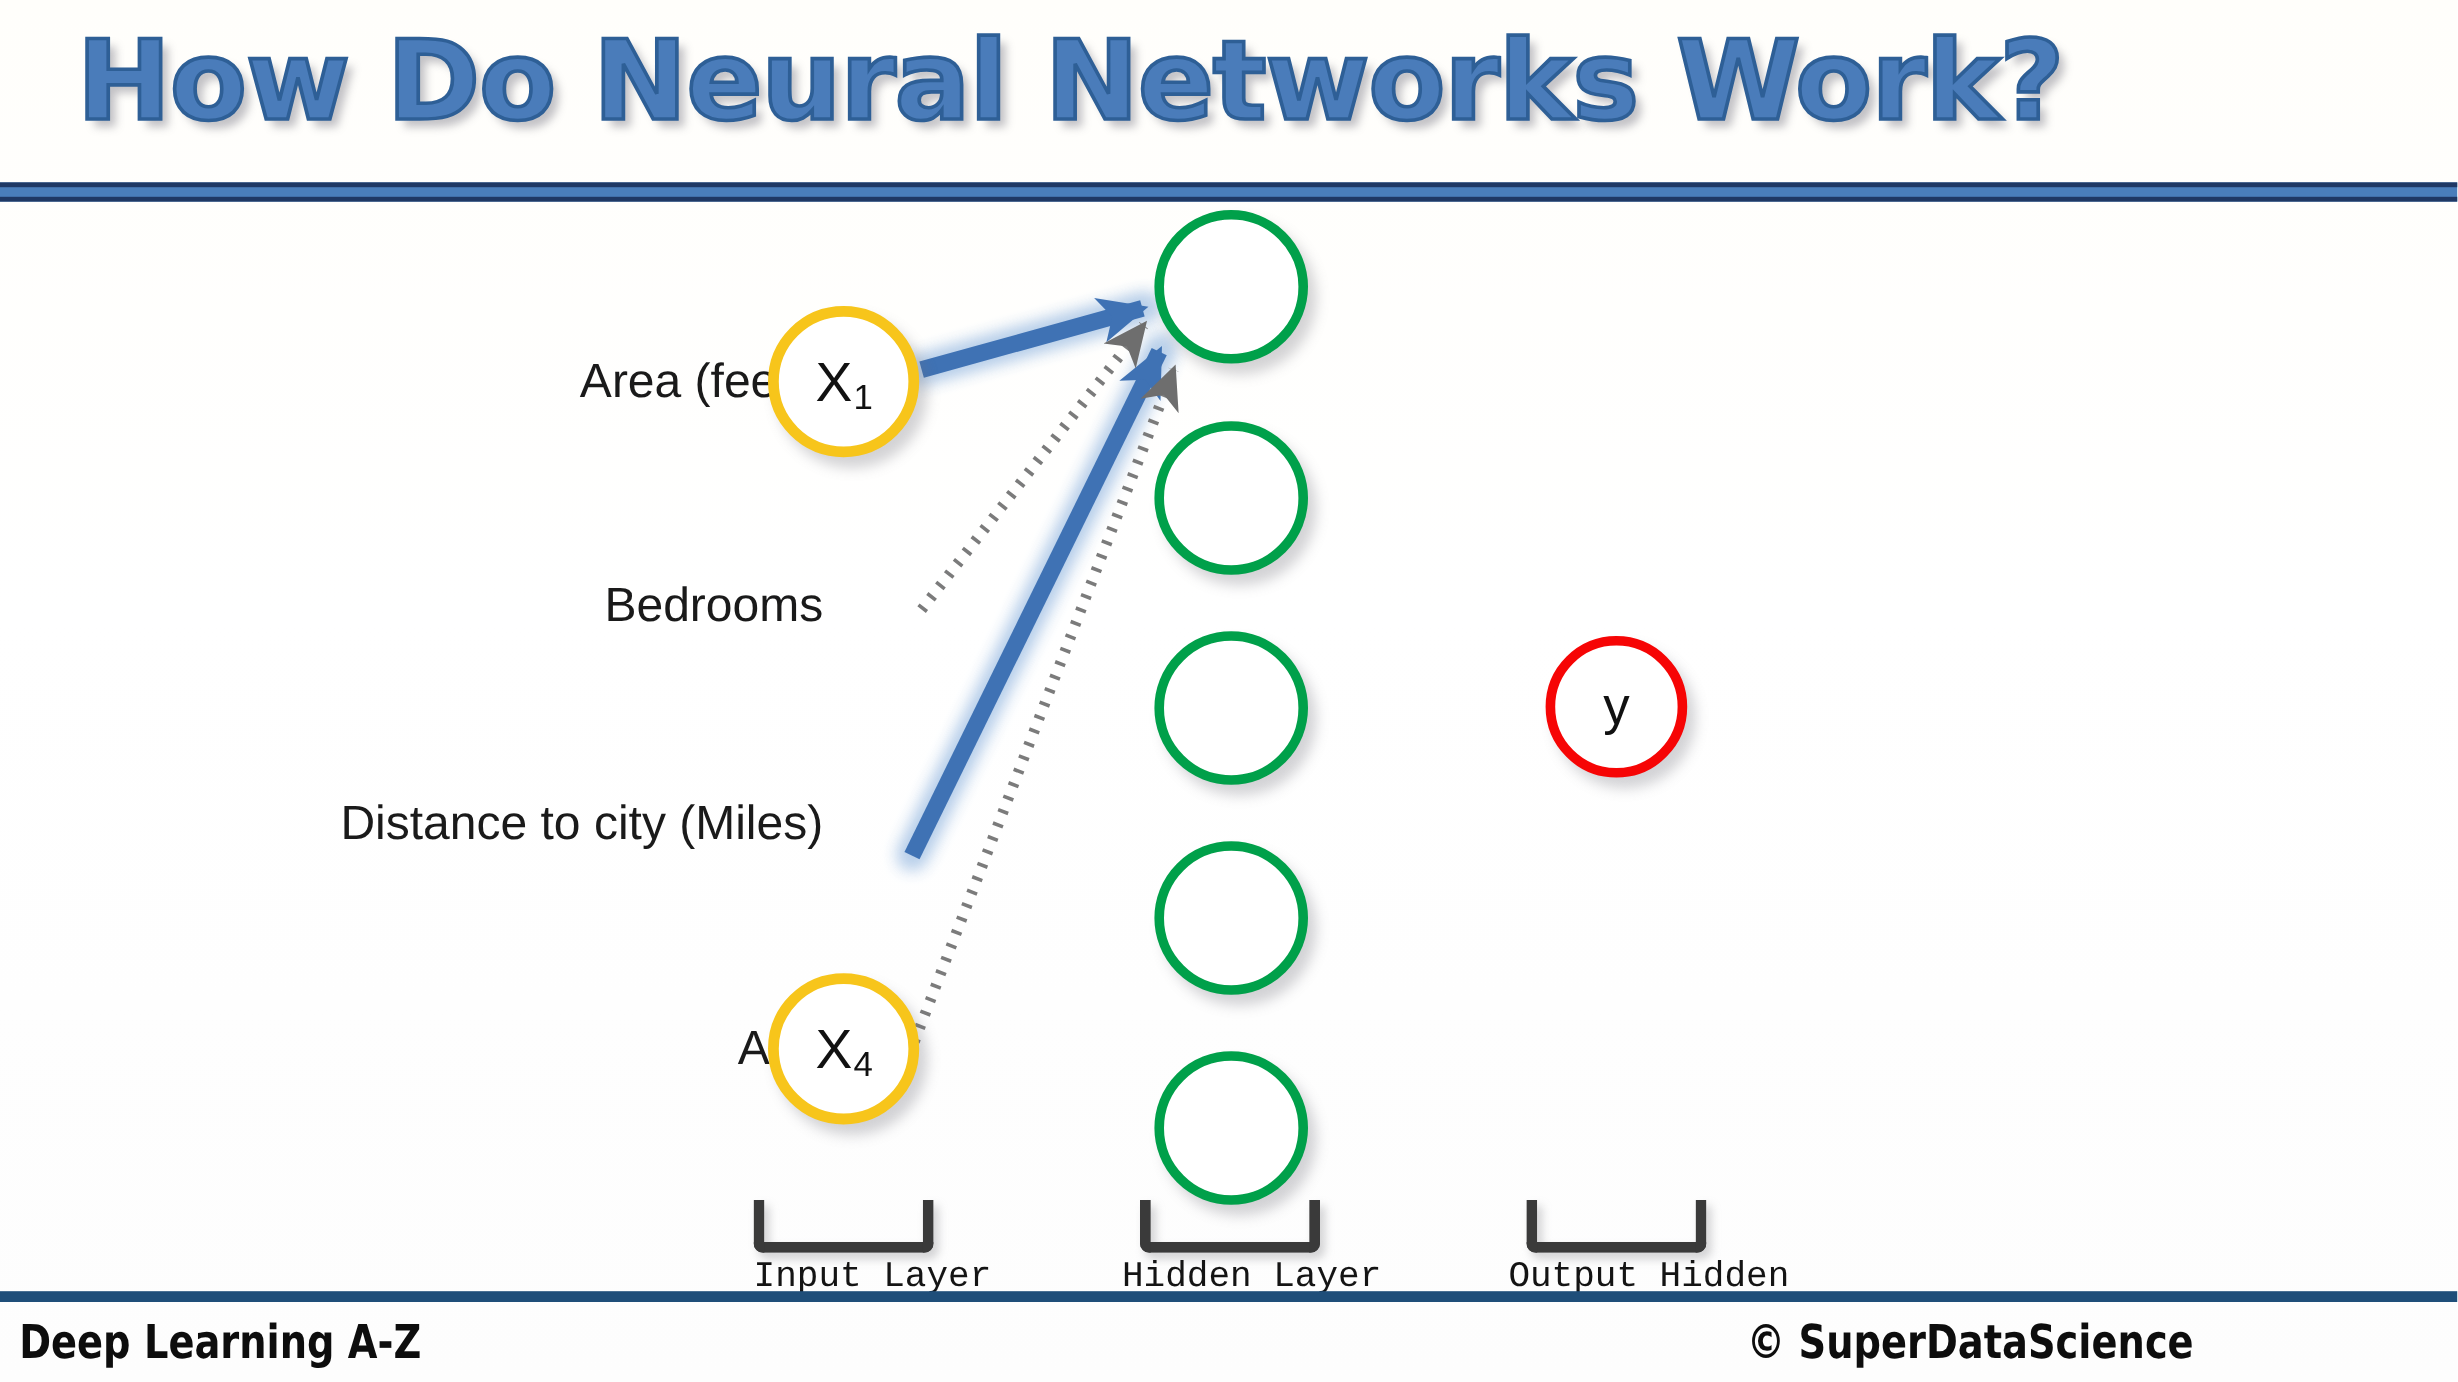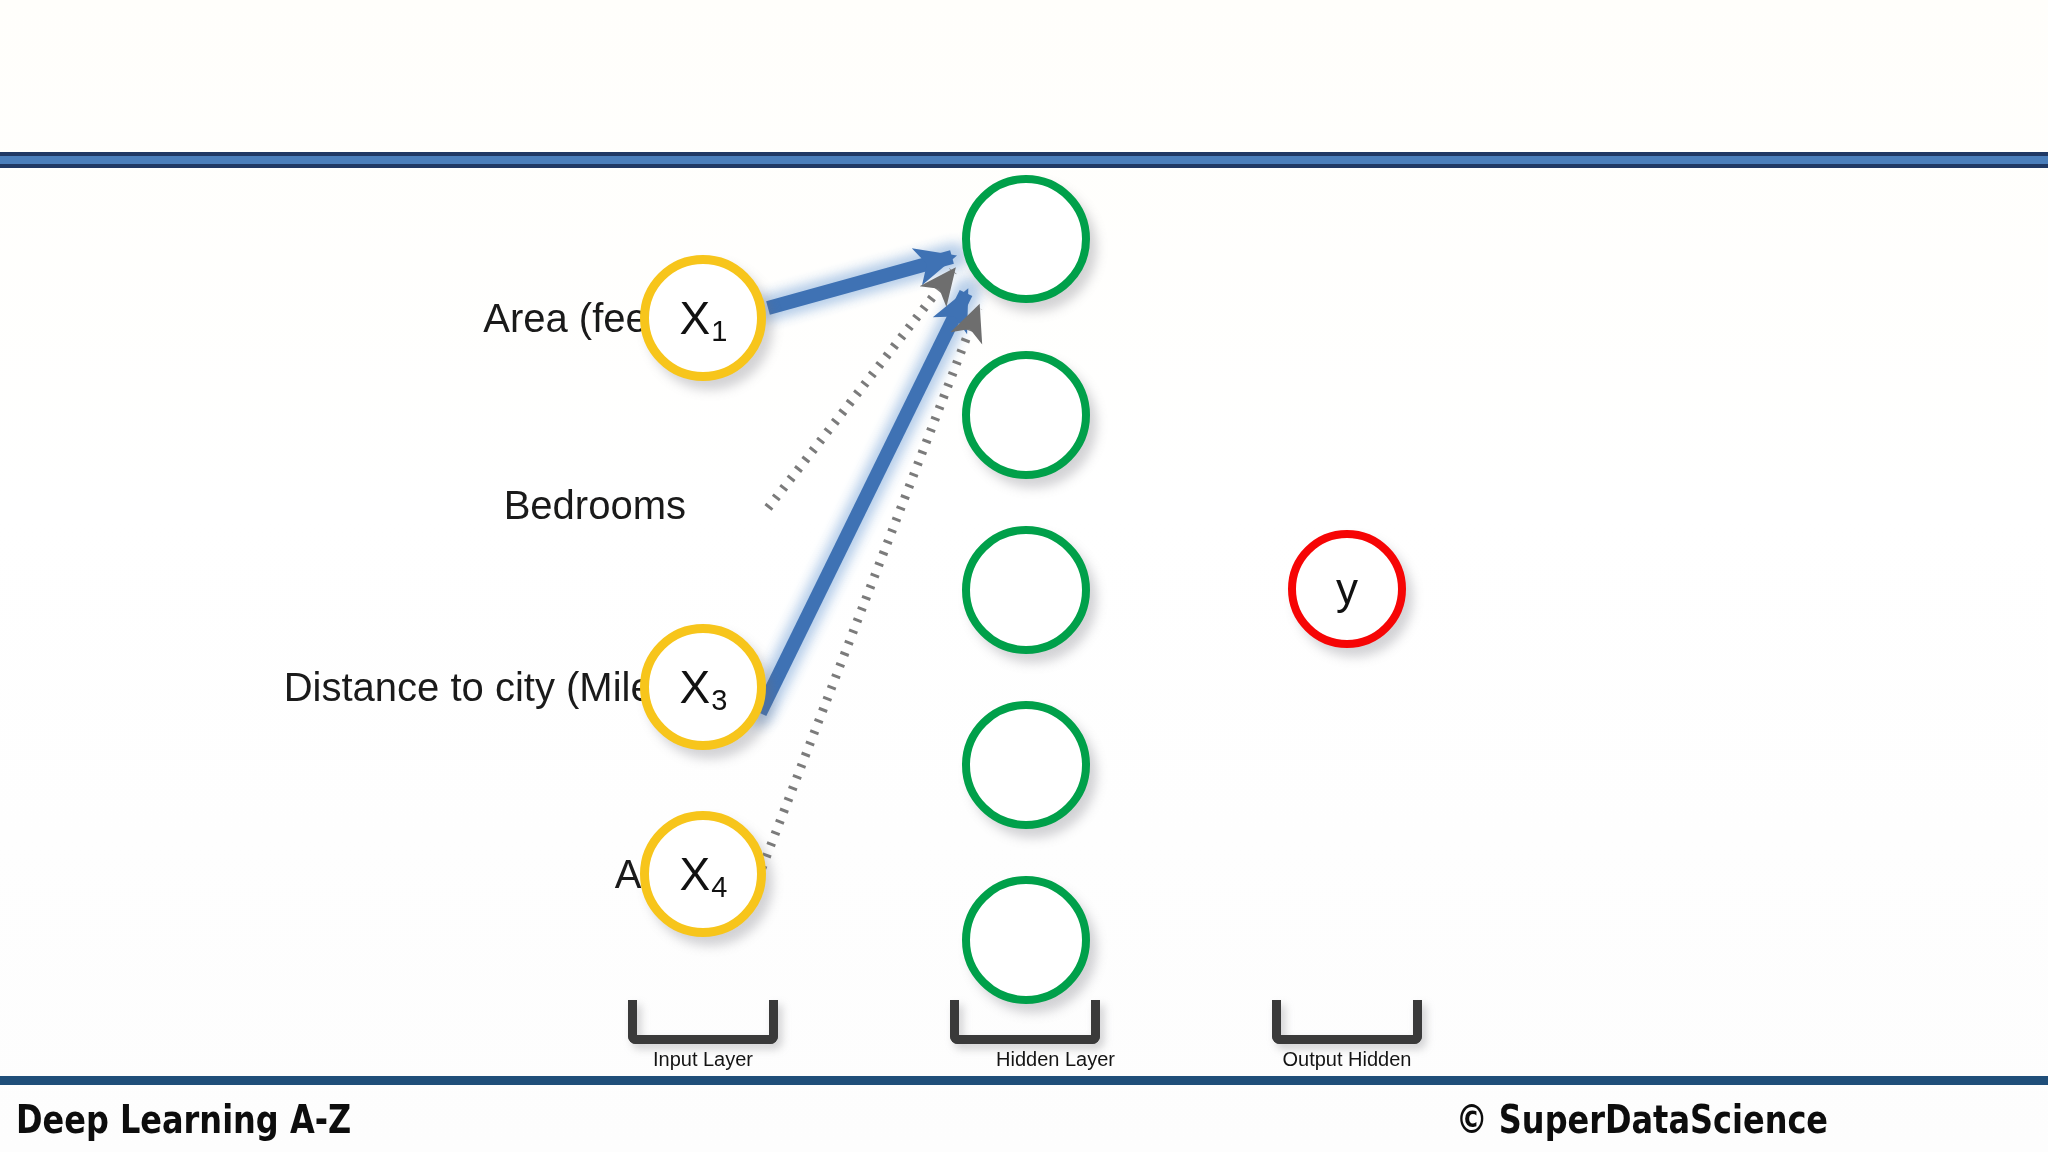--- a/index.html
+++ b/index.html
@@ -127,25 +127,25 @@
     position: absolute;
     box-sizing: border-box;
     border-left: 9px solid #3a3a3a;
     border-right: 9px solid #3a3a3a;
     border-bottom: 9px solid #3a3a3a;
     border-radius: 0 0 8px 8px;
     filter: drop-shadow(4px 5px 4px rgba(120,120,125,0.35));
   }
   .layer-caption {
     position: absolute;
-    font-size: 20px;
+    font-size: 30px;
     color: #141414;
     text-align: center;
     white-space: nowrap;
-    font-family: Liberation Sans, sans-serif;
+    font-family: Liberation Mono, monospace;
   }
 
   
   #footer-rule {
     position: absolute;
     left: 0;
     top: 1076px;
     width: 2048px;
     height: 9px;
     background: #1f4e79;
@@ -180,20 +180,23 @@
     transform: scaleX(0.82);
     transform-origin: right top;
     white-space: nowrap;
   }
 </style>
 </head>
 <body>
 
 <div id="slide">
 
+  <div id="header">
+    <div id="slide-title">How Do Neural Networks Work?</div>
+  </div>
   <div id="header-rule"></div>
 
   <div id="diagram">
 
     <svg id="wires" viewBox="0 0 2048 900">
       <defs>
         <filter id="glow" x="-60%" y="-60%" width="220%" height="220%">
           <feGaussianBlur stdDeviation="7" result="b"></feGaussianBlur>
           <feMerge>
             <feMergeNode in="b"></feMergeNode>
@@ -230,23 +233,20 @@
     <div class="feature-label" style="right:1362px; top:150px;">
       Area (feet<sup>2</sup>)
     </div>
     <div class="feature-label" style="right:1362px; top:337px;">Bedrooms</div>
     <div class="feature-label" style="right:1362px; top:519px;">Distance to city (Miles)</div>
     <div class="feature-label" style="right:1362px; top:706px;">Age</div>
 
     <div class="node node-input" style="left:640px; top:87px;">
       <span class="node-label">X<span class="sub">1</span></span>
     </div>
-    <div class="node node-input" style="left:640px; top:456px;">
-      <span class="node-label">X<span class="sub">3</span></span>
-    </div>
     <div class="node node-input" style="left:640px; top:643px;">
       <span class="node-label">X<span class="sub">4</span></span>
     </div>
 
     <div class="node node-hidden" style="left:962px; top:7px;"></div>
     <div class="node node-hidden" style="left:962px; top:183px;"></div>
     <div class="node node-hidden" style="left:962px; top:358px;"></div>
     <div class="node node-hidden" style="left:962px; top:533px;"></div>
     <div class="node node-hidden" style="left:962px; top:708px;"></div>
 

